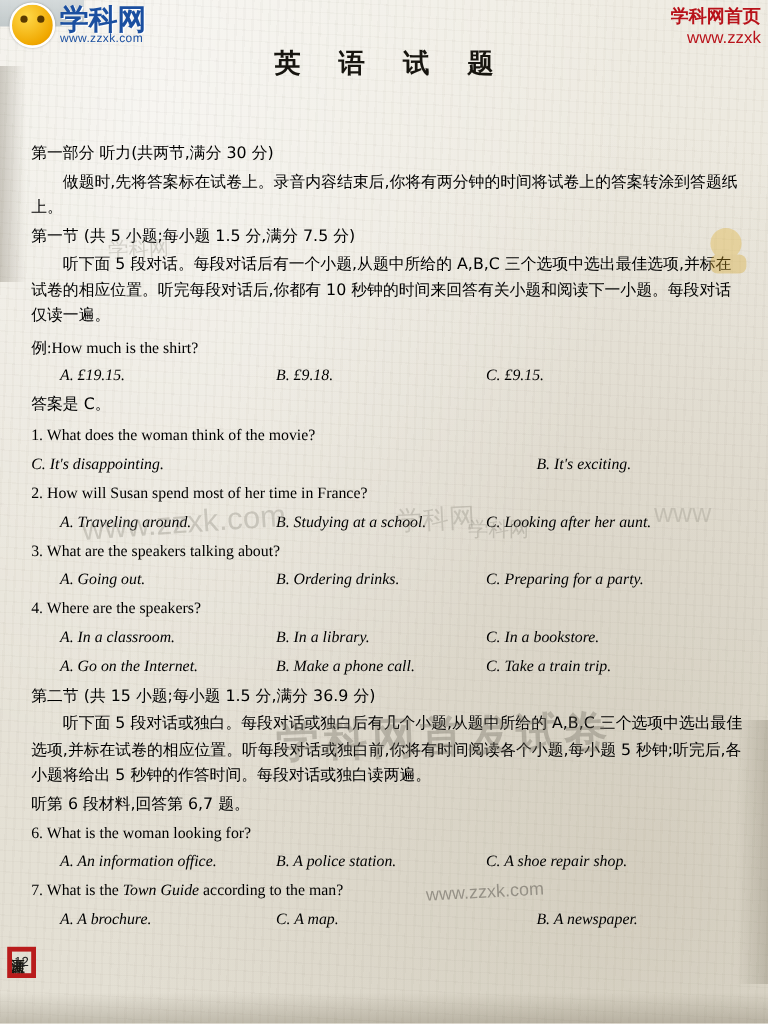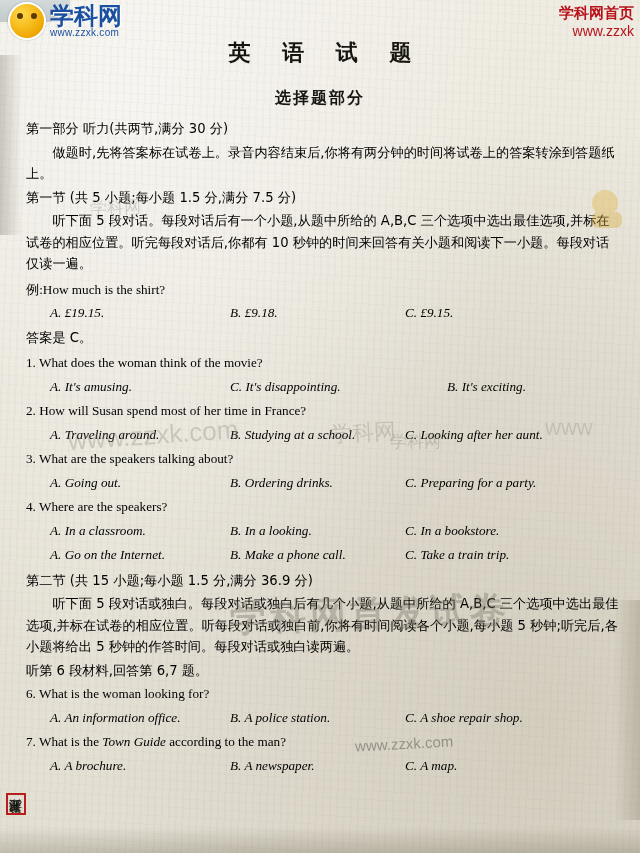--- a/index.html
+++ b/index.html
@@ -117,21 +117,21 @@
   .wm-mascot .body2{width:30px;height:16px;border-radius:6px;background:#d8a82a;margin-top:-4px;}
 
   
   .side-vertical{
     position:absolute;left:4px;bottom:58px;width:18px;
     font-family:"DejaVu Sans",sans-serif;font-size:12px;line-height:14px;
     writing-mode:vertical-rl;color:#17150f;letter-spacing:1px;
   }
   .page-num{
     position:absolute;left:6px;bottom:38px;width:16px;height:18px;
-    border:2px solid #b91c1c;font-size:11px;text-align:center;line-height:18px;
+    border:4px solid #b91c1c;font-size:11px;text-align:center;line-height:18px;
     font-family:"Liberation Sans",sans-serif;color:#222;
   }
   
   .smudge1{position:absolute;left:0;top:55px;width:22px;height:180px;background:linear-gradient(90deg,rgba(80,72,55,.25),rgba(80,72,55,0));}
   .smudge2{position:absolute;right:0;top:600px;width:26px;height:220px;background:linear-gradient(270deg,rgba(90,82,62,.22),rgba(90,82,62,0));}
   .smudge3{position:absolute;left:0;bottom:0;width:640px;height:26px;background:linear-gradient(0deg,rgba(90,82,62,.25),rgba(90,82,62,0));}
 </style>
 </head>
 <body>
 
@@ -151,21 +151,20 @@
         <div class="logo-url">www.zzxk.com</div>
       </div>
     </div>
     <div class="logo-right">
       <div class="cn">学科网首页</div>
       <div class="url">www.zzxk</div>
     </div>
   </div>
 
   <div class="doc-title">英 语 试 题</div>
-  <div class="section-title">选择题部分</div>
 
   <div class="body">
 
     <div class="p cn">第一部分  听力(共两节,满分 30 分)</div>
     <div class="p cn ind">做题时,先将答案标在试卷上。录音内容结束后,你将有两分钟的时间将试卷上的答案转涂到答题纸上。</div>
     <div class="p cn">第一节  (共 5 小题;每小题 1.5 分,满分 7.5 分)</div>
     <div class="p cn ind">听下面 5 段对话。每段对话后有一个小题,从题中所给的 A,B,C 三个选项中选出最佳选项,并标在试卷的相应位置。听完每段对话后,你都有 10 秒钟的时间来回答有关小题和阅读下一小题。每段对话仅读一遍。</div>
 
     <div class="p example">例:How much is the shirt?</div>
     <div class="opts ex-opts">
@@ -173,21 +172,20 @@
       <span class="o o2">B. £9.18.</span>
       <span class="o o3">C. £9.15.</span>
     </div>
     <div class="p cn ans">答案是 C。</div>
 
     <div class="p q">
       <span>1.</span>
       <span>What does the woman think of the movie?</span>
     </div>
     <div class="opts">
-      <span class="o o1">A. It's amusing.</span>
       <span class="o o3">C. It's disappointing.</span>
       <span class="o o2">B. It's exciting.</span>
     </div>
 
     <div class="p q">
       <span>2.</span>
       <span>How will Susan spend most of her time in France?</span>
     </div>
     <div class="opts">
       <span class="o o1">A. Traveling around.</span>
@@ -204,21 +202,21 @@
       <span class="o o2">B. Ordering drinks.</span>
       <span class="o o3">C. Preparing for a party.</span>
     </div>
 
     <div class="p q">
       <span>4.</span>
       <span>Where are the speakers?</span>
     </div>
     <div class="opts">
       <span class="o o1">A. In a classroom.</span>
-      <span class="o o2">B. In a looking.</span>
+      <span class="o o2">B. In a library.</span>
       <span class="o o3">C. In a bookstore.</span>
     </div>
 
     <div class="opts">
       <span class="o o1">A. Go on the Internet.</span>
       <span class="o o2">B. Make a phone call.</span>
       <span class="o o3">C. Take a train trip.</span>
     </div>
 
     <div class="p cn" style="margin-top:4px">第二节  (共 15 小题;每小题 1.5 分,满分 36.9 分)</div>
@@ -234,22 +232,22 @@
       <span class="o o2">B. A police station.</span>
       <span class="o o3">C. A shoe repair shop.</span>
     </div>
 
     <div class="p q">
       <span>7.</span>
       <span>What is the </span><em>Town Guide</em><span> according to the man?</span>
     </div>
     <div class="opts">
       <span class="o o1">A. A brochure.</span>
+      <span class="o o3">C. A map.</span>
       <span class="o o2">B. A newspaper.</span>
-      <span class="o o3">C. A map.</span>
     </div>
 
   </div>
 
   <div class="wm wm-a">www.zzxk.com</div>
   <div class="wm wm-b">学科网</div>
   <div class="wm wm-c">www</div>
   <div class="wm wm-d">www.zzxk.com</div>
   <div class="wm wm-big">学科网首发试卷</div>
   <div class="wm wm-cn1">学科网</div>

